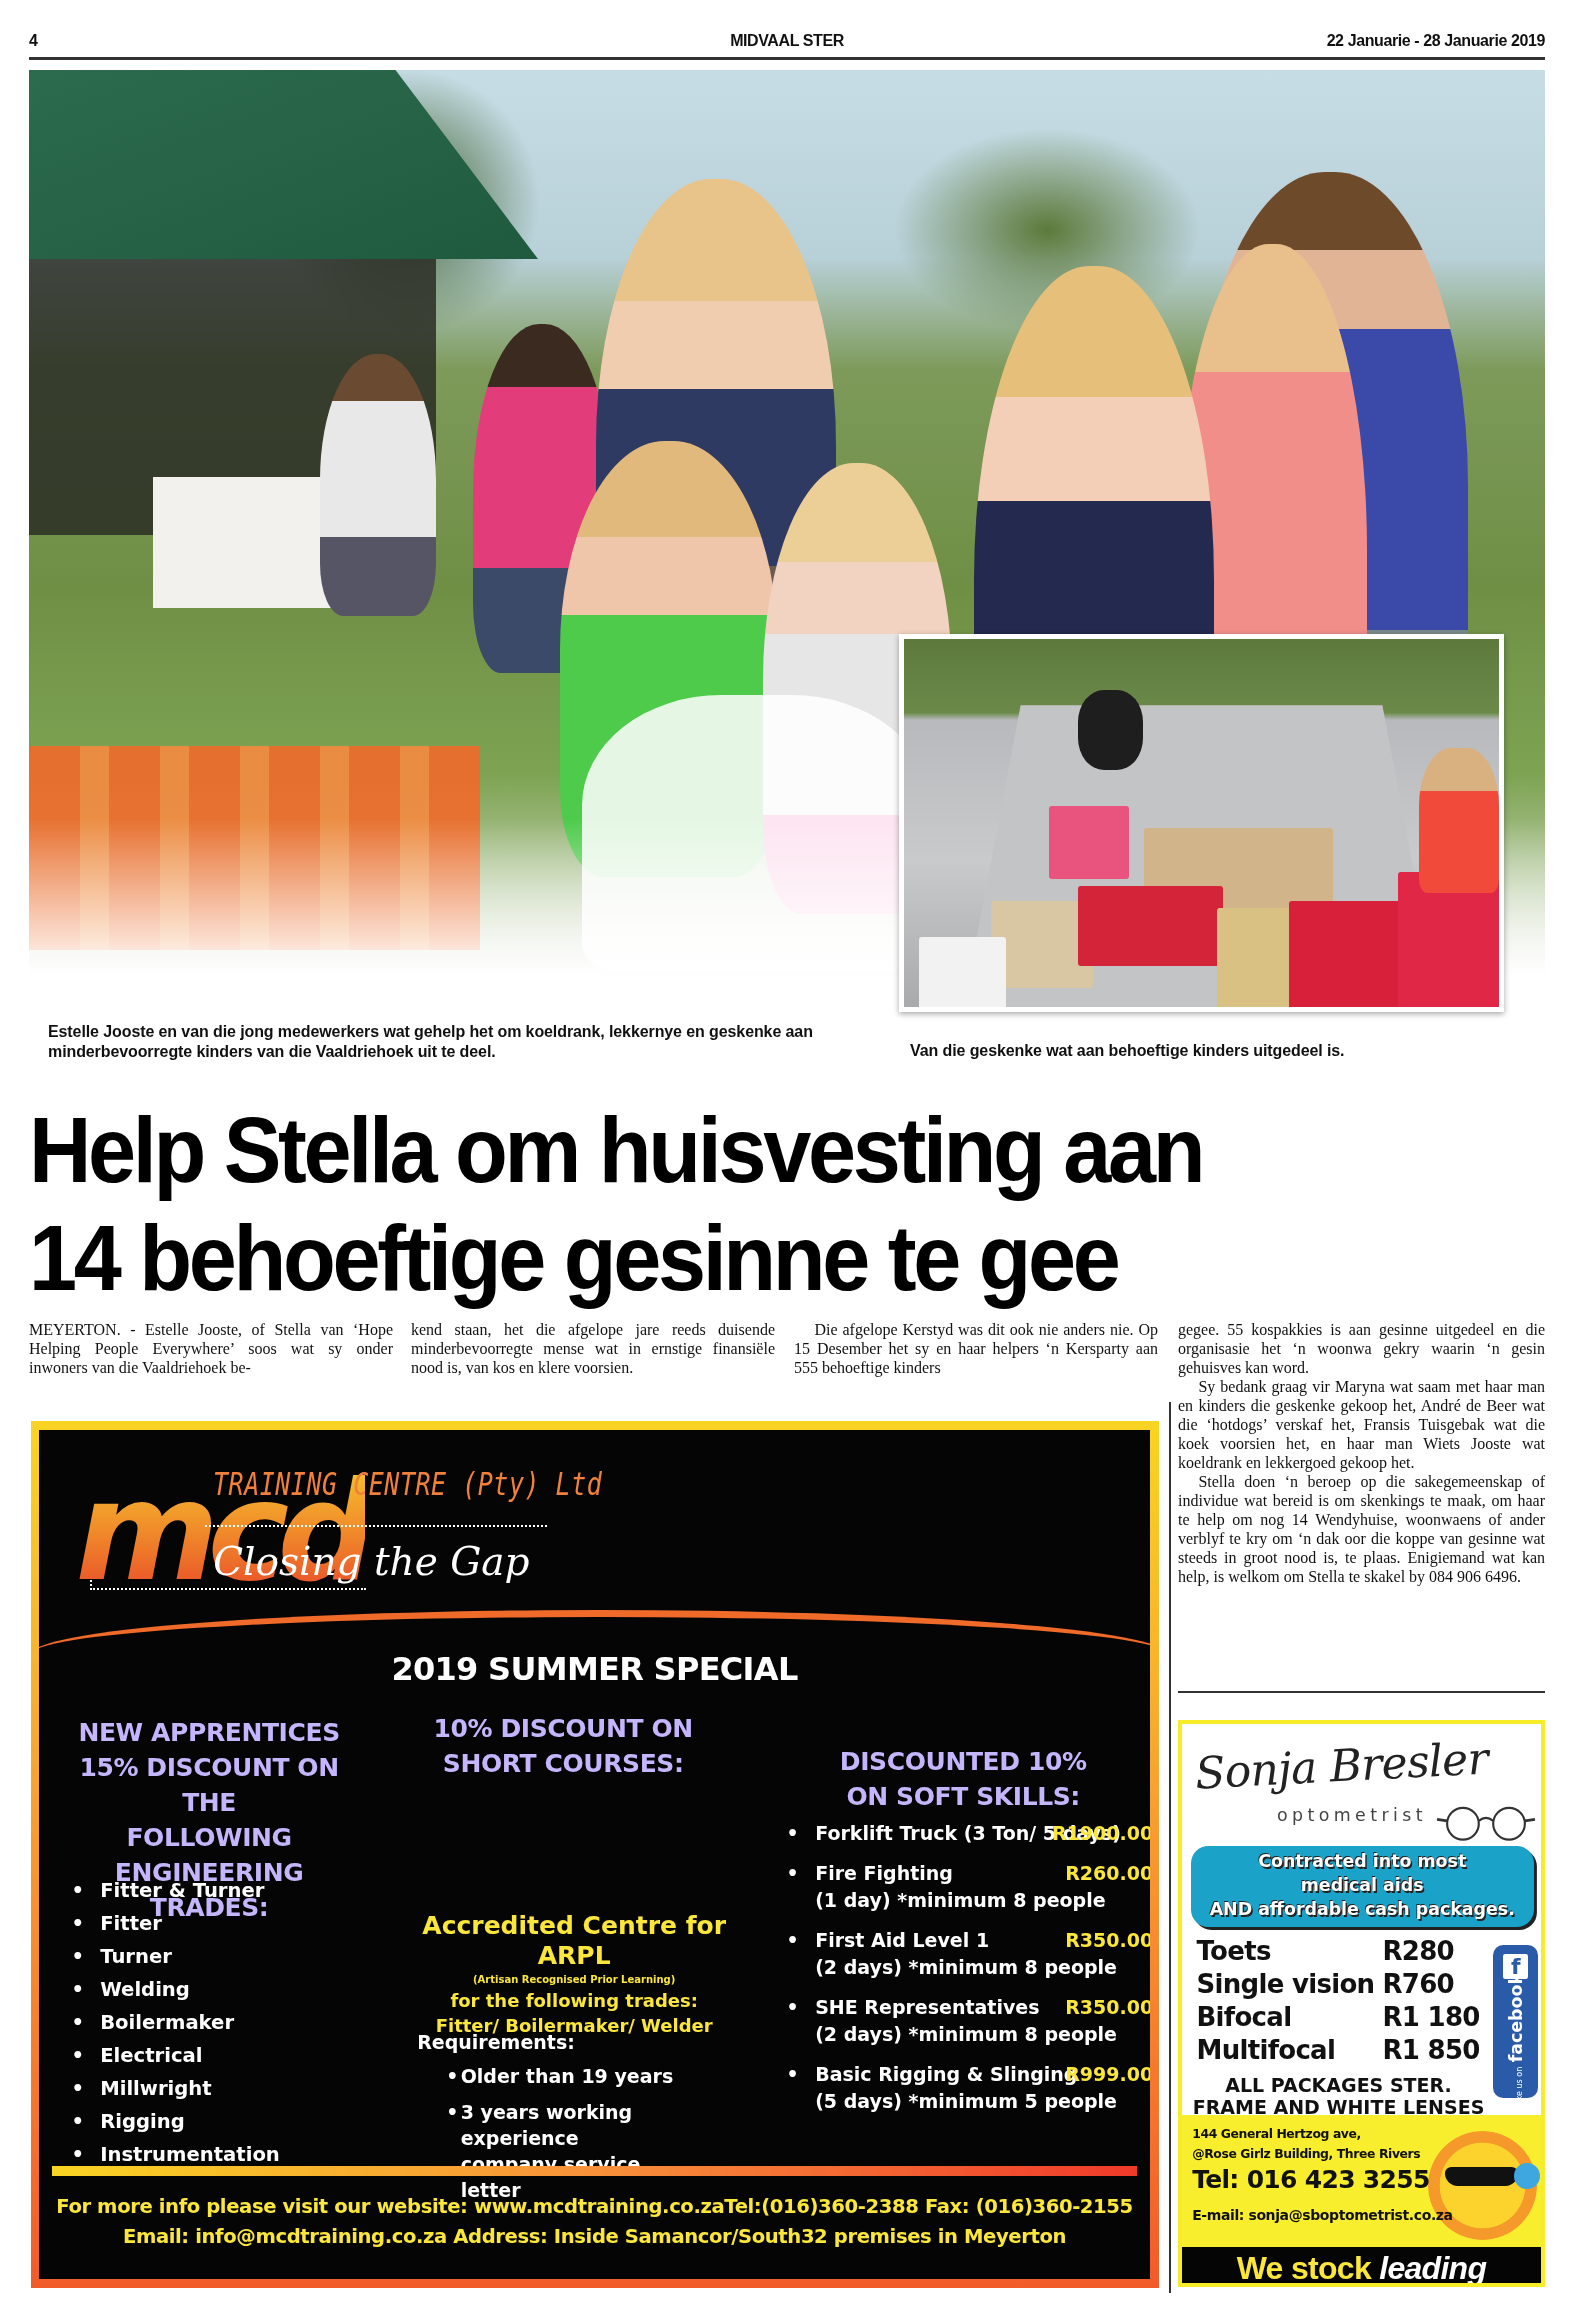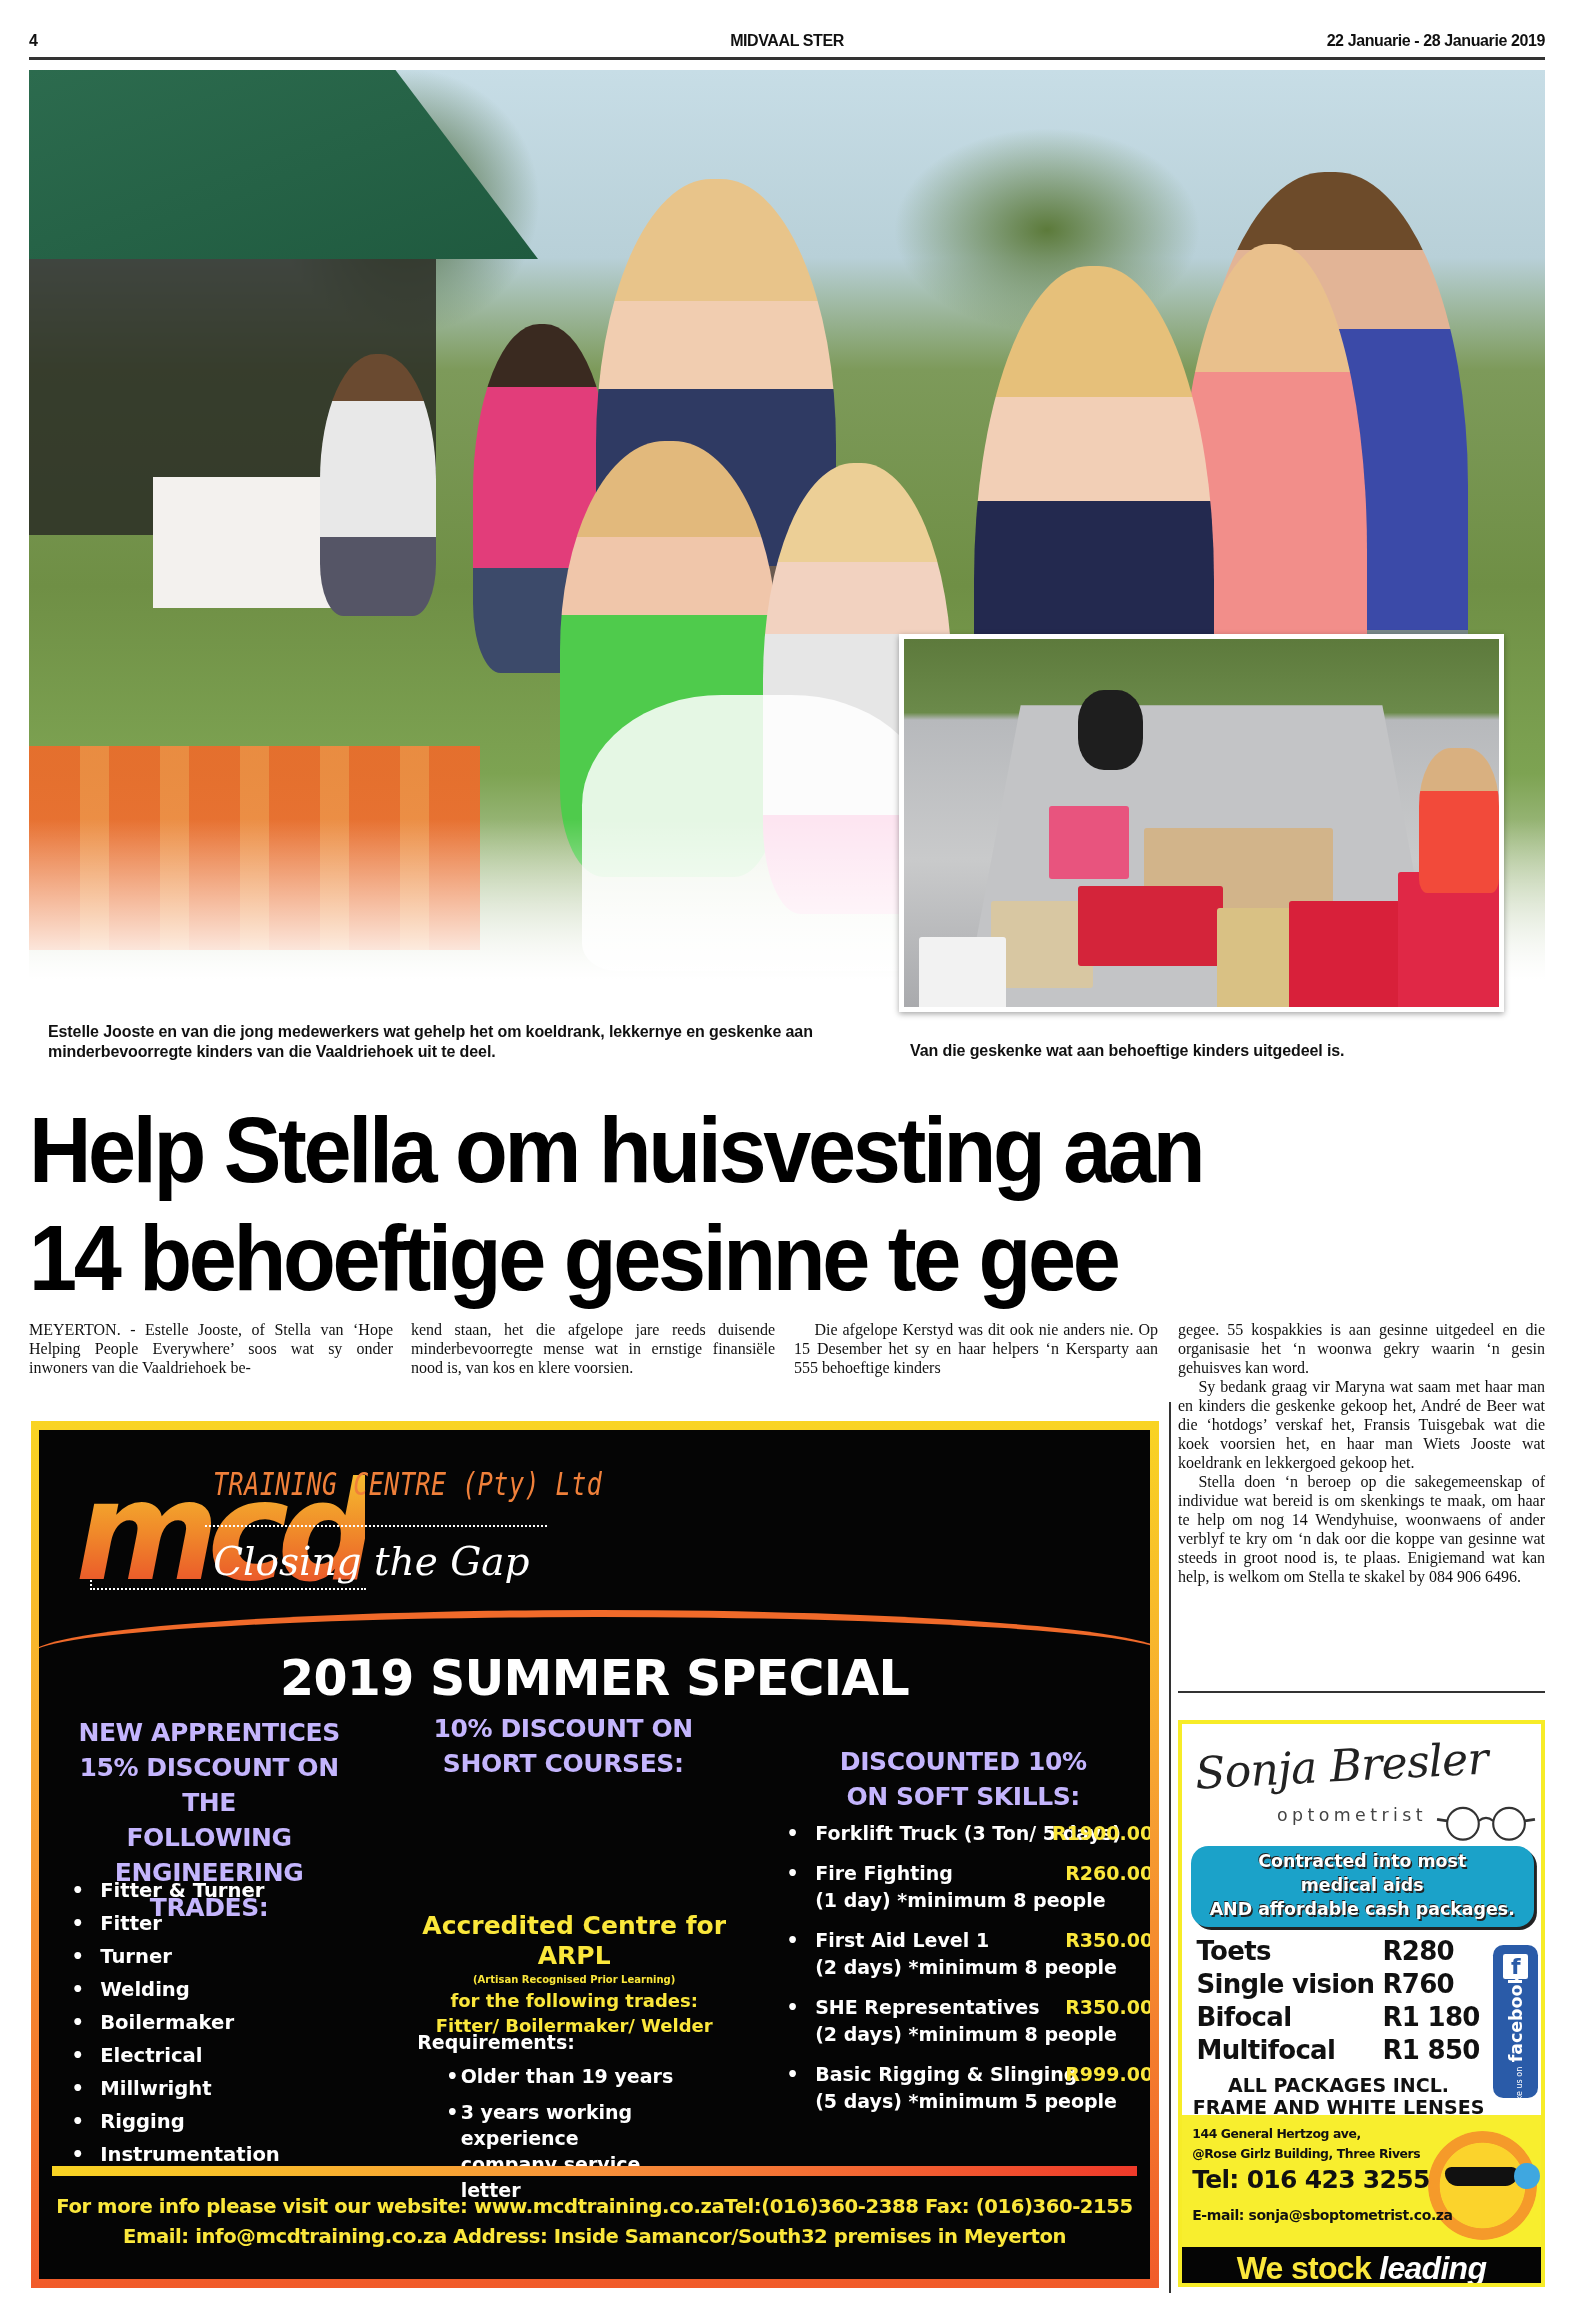--- a/index.html
+++ b/index.html
@@ -74,21 +74,21 @@
   
   .mcd-ad { position: absolute; left: 30.5px; top: 1421px; width: 1128px; height: 867px; background: linear-gradient(180deg,#f9d423 0%, #f7a531 40%, #f15b2a 100%); padding: 8.7px; }
   .mcd-inner { position: relative; width: 100%; height: 100%; background: #050505; color: #fff; font-family: "DejaVu Sans", sans-serif; overflow: hidden; }
   .mcd-logo { position: absolute; left: 36px; top: 29px; width: 276px; height: 160px; }
   .mcd-logo .letters { position: absolute; left: 0; top: 0; font-family: "DejaVu Sans", sans-serif; font-weight: bold; font-style: italic; font-size: 138px; line-height: 145px; letter-spacing: -11.6px; background: linear-gradient(180deg,#f7c930 0%, #f08a2a 50%, #e8452a 100%); -webkit-background-clip: text; background-clip: text; color: transparent; }
   .mcd-logo .dots { position: absolute; left: 14.5px; top: 73px; width: 276px; height: 58px; border: 2.9px dotted #ffffff; border-right: none; border-top: none; }
   .mcd-company { position: absolute; left: 174px; top: 35px; font-family: "DejaVu Sans Mono", monospace; font-style: italic; font-size: 32px; color: #f0803a; letter-spacing: 0.7px; transform: scaleX(0.78); transform-origin: left; white-space: nowrap; }
   .mcd-dotline { position: absolute; left: 166px; top: 95px; width: 342px; height: 2.9px; border-top: 2.9px dotted #ffffff; }
   .mcd-tagline { position: absolute; left: 174px; top: 109px; font-family: "DejaVu Serif", serif; font-style: italic; font-size: 39px; color: #ffffff; white-space: nowrap; }
   .mcd-swoosh { position: absolute; left: -7.3px; top: 180px; width: 1134px; height: 44px; border-top: 7.3px solid #f06a2a; border-radius: 50% 50% 0 0 / 100% 100% 0 0; }
-  .mcd-title { position: absolute; left: 0; right: 0; top: 220px; text-align: center; font-family: "DejaVu Sans", sans-serif; font-weight: bold; font-size: 49px; color: #ffffff; letter-spacing: -0.7px; }
+  .mcd-title { position: absolute; left: 0; right: 0; top: 220px; text-align: center; font-family: "DejaVu Sans", sans-serif; font-weight: bold; font-size: 32px; color: #ffffff; letter-spacing: -0.7px; }
   .y { color: #fbe73b; }
   .mcd-section-head { position: absolute; font-weight: bold; font-size: 25px; line-height: 35px; color: #c4b5fd; text-align: center; letter-spacing: -0.4px; }
   .head-apprentices { left: 17.4px; top: 285px; width: 305px; }
   .head-short { left: 364px; top: 281px; width: 320px; }
   .head-soft { left: 742px; top: 314px; width: 364px; }
   .mcd-list { position: absolute; list-style: none; font-weight: bold; color: #fff; }
   .mcd-list li { position: relative; padding-left: 33px; }
   .mcd-list li::before { content: "•"; position: absolute; left: 4.4px; top: 0; }
   .list-trades { left: 28px; top: 444px; width: 305px; font-size: 19.6px; line-height: 33px; }
   .list-short { left: 362px; top: 364px; width: 334px; font-size: 19px; line-height: 28px; }
@@ -296,21 +296,21 @@
     <div class="sb-row">
         <span class="lbl">Multifocal</span>
         <span>R1 850</span>
       </div>
   </div>
   <div class="sb-fb">
     <div class="f">f</div>
     <div class="txt"><span class="like">Like us on</span><span>facebook</span></div>
   </div>
   <div class="sb-incl">
-    <div>ALL PACKAGES INCL.</div>
+    <div>ALL PACKAGES STER.</div>
     <div>FRAME AND WHITE LENSES</div>
   </div>
   <div class="sb-yellow"></div>
   <div class="sb-sun">
     <div class="shades"></div>
     <div class="flower"></div>
   </div>
   <div class="sb-addr">
     <div>144 General Hertzog ave,</div>
     <div>@Rose Girlz Building, Three Rivers</div>

